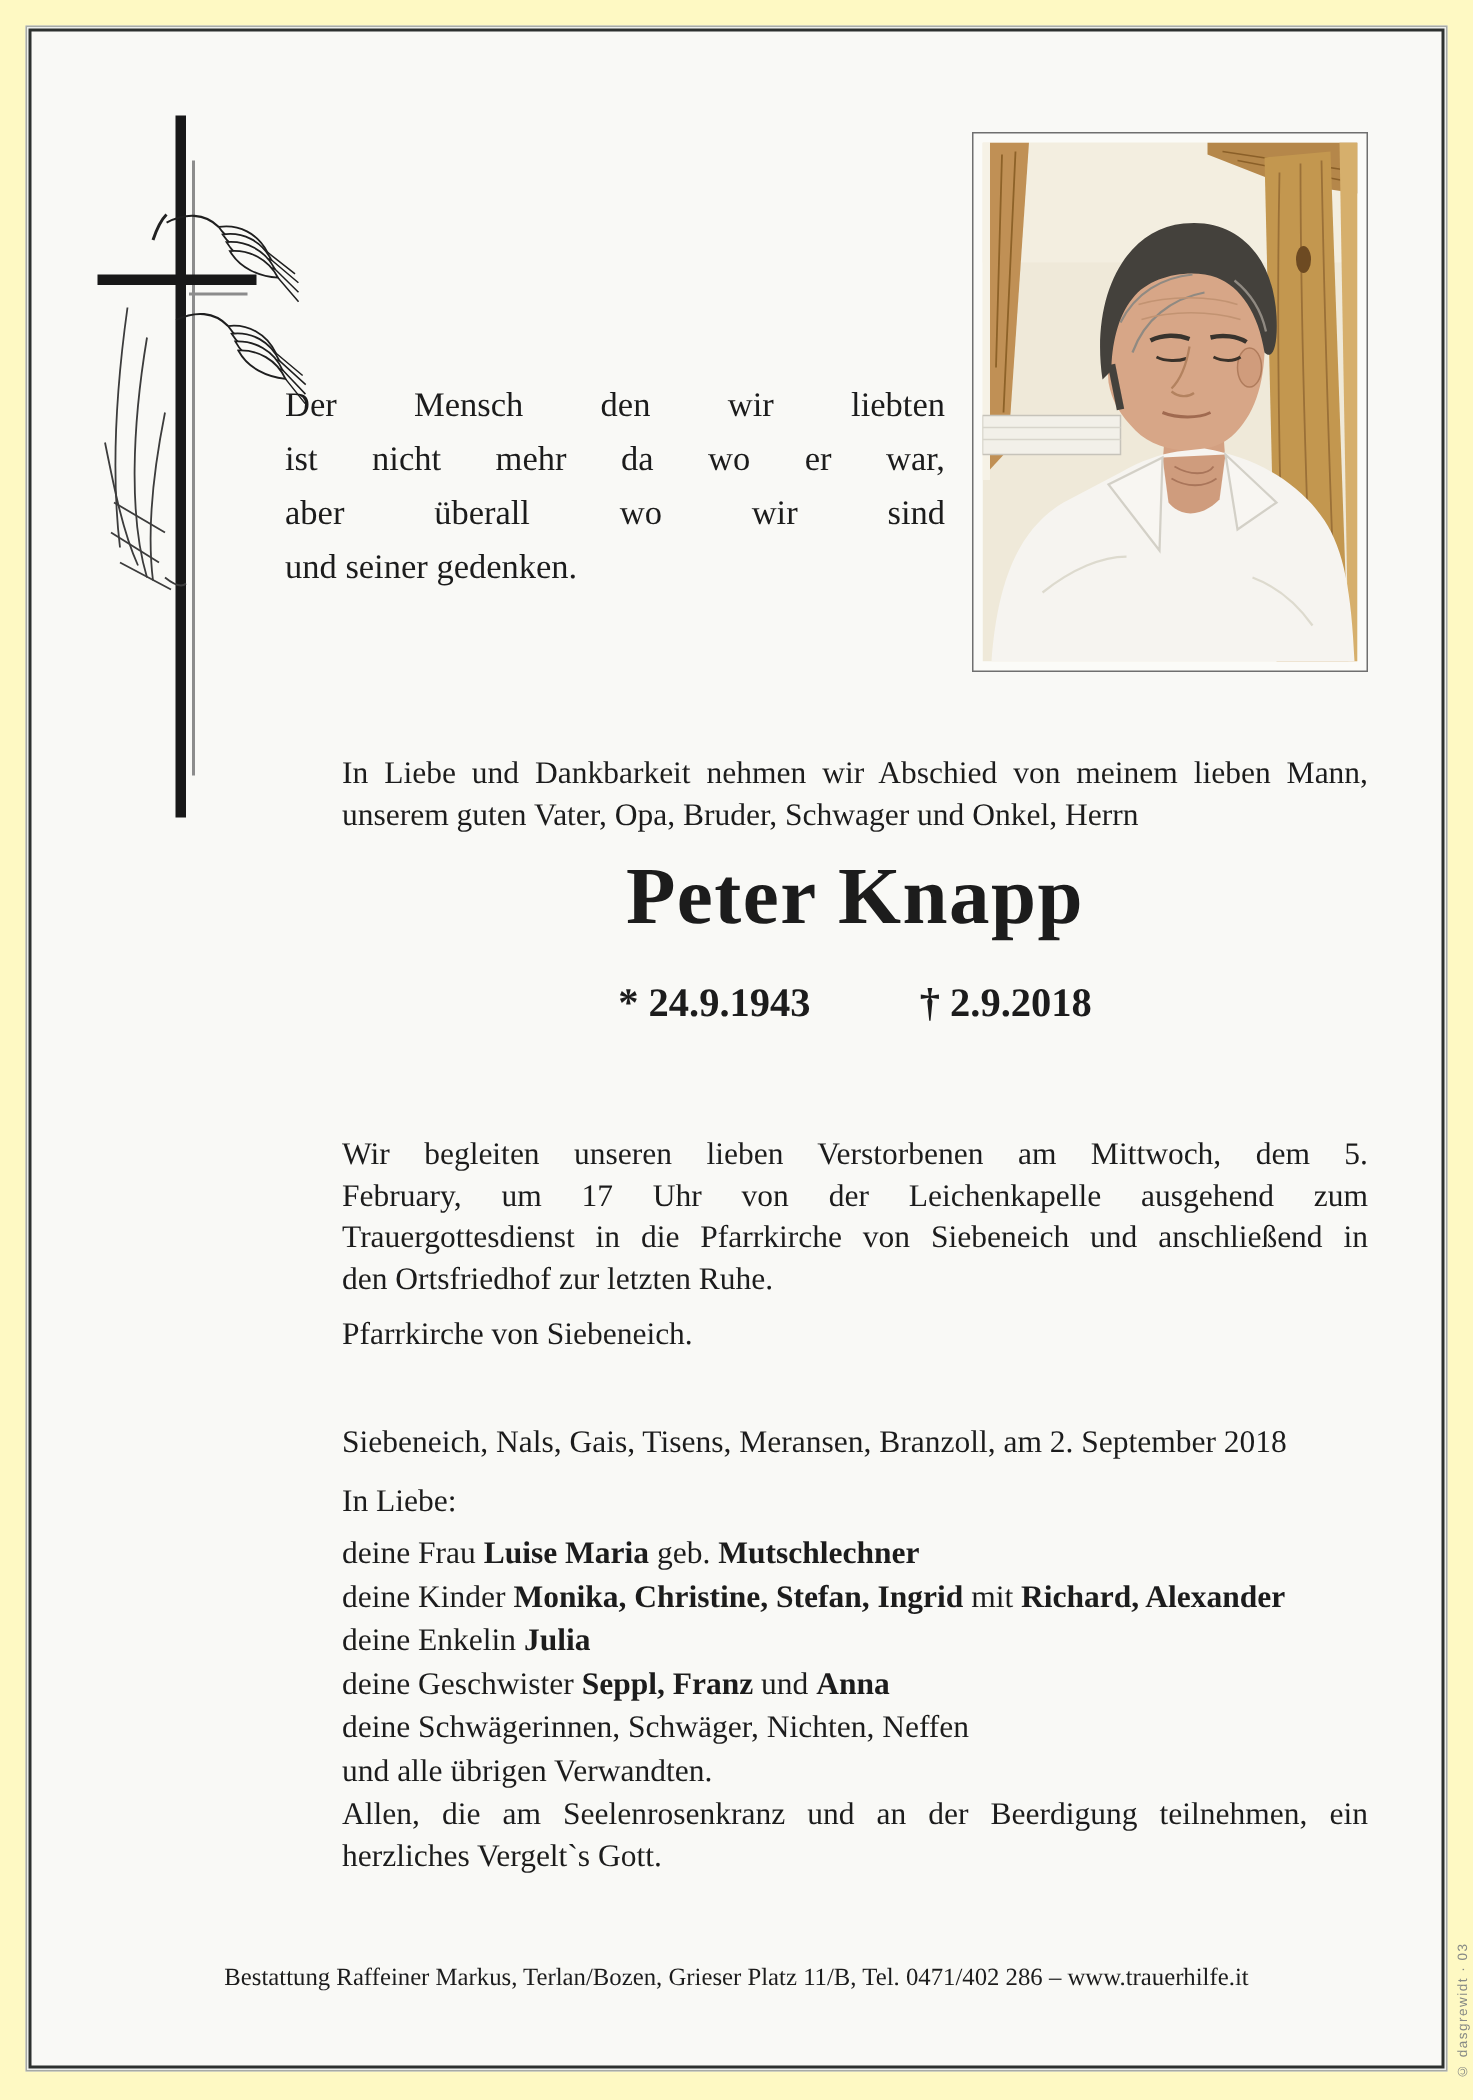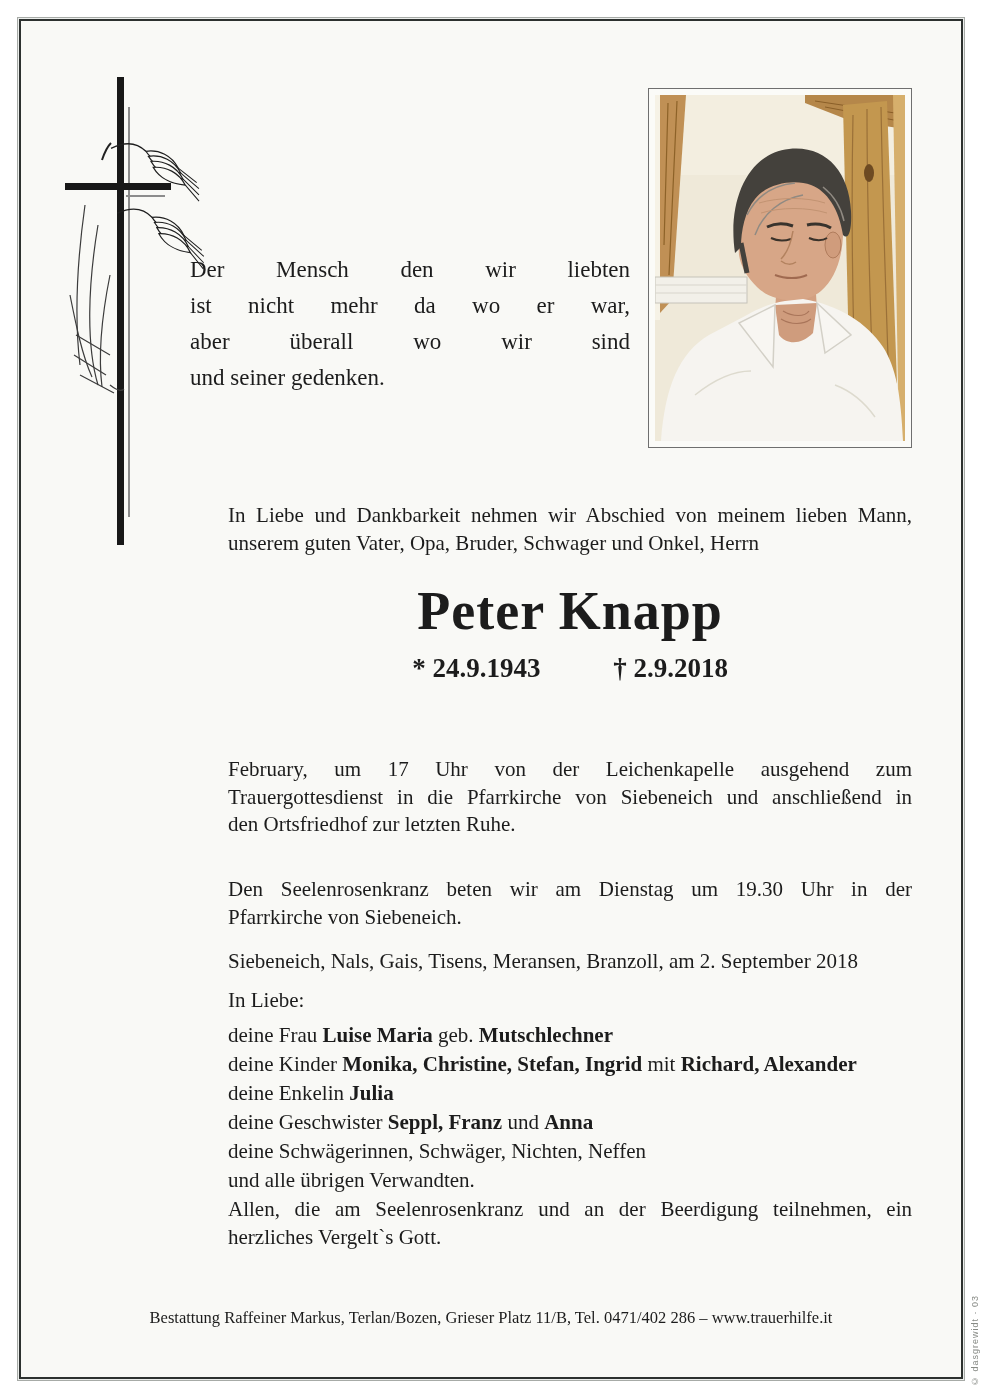--- a/index.html
+++ b/index.html
@@ -1,34 +1,34 @@
 <!DOCTYPE html>
 <html><head>
 <meta charset="utf-8">
 <style>
   html,body{margin:0;padding:0;background:#c9cdc9;}
   .page{
     position:relative;width:982px;height:1400px;margin:0 auto;
-    background:#ffffff;overflow:hidden;
+    background:#fef9c3;overflow:hidden;
     font-family:"Liberation Serif","DejaVu Serif",serif;color:#1c1c1c;
   }
   .mat-frame{position:absolute;left:17px;top:17px;right:17px;bottom:19px;border:1px solid #a7aba7;background:#eceeec;}
   .paper{position:absolute;inset:1px;border:2px solid #2d312f;background:#f9f9f6;}
   .emblem{position:absolute;left:40px;top:55px;width:200px;height:500px;}
   .photo{
     position:absolute;left:648px;top:88px;width:264px;height:360px;box-sizing:border-box;
     border:1px solid #6f6f6f;background:#fbfbf8;padding:6px;
   }
   .photo svg{display:block;width:250px;height:346px;}
   .poem{position:absolute;left:190px;top:252px;width:440px;text-align:center;font-size:23px;line-height:36px;}
   .block{position:absolute;left:228px;width:684px;font-size:21px;line-height:27.5px;}
   .jline{text-align:justify;text-align-last:justify;}
   .jline.last{text-align-last:left;}
   .intro{top:502px;}
-  .name{position:absolute;left:228px;top:582px;width:684px;text-align:center;font-size:54px;line-height:58px;font-weight:bold;letter-spacing:1px;}
+  .name{position:absolute;left:228px;top:568px;width:684px;text-align:center;font-size:54px;line-height:58px;font-weight:bold;letter-spacing:1px;}
   .dates{position:absolute;left:228px;top:653px;width:684px;text-align:center;font-size:27px;font-weight:bold;}
   .dates .birth{margin-right:40px;}
   .dates .death{margin-left:26px;}
   .farewell{top:707px;}
   .funeral{top:756px;}
   .rosary{top:876px;}
   .places{top:948px;white-space:nowrap;width:auto;}
   .family-heading{top:987px;}
   .family-list{top:1021px;line-height:29px;width:auto;}
   .family-list div{white-space:nowrap;}
@@ -142,27 +142,27 @@
 
   <div class="name">Peter Knapp</div>
 
   <div class="dates">
     <span class="birth">* 24.9.1943</span>
     <span class="death">† 2.9.2018</span>
   </div>
 
 
   <div class="block funeral">
+      <div class="jline">Wir begleiten unseren lieben Verstorbenen am Mittwoch, dem 5.</div>
       <div class="jline">February, um 17 Uhr von der Leichenkapelle ausgehend zum</div>
       <div class="jline">Trauergottesdienst in die Pfarrkirche von Siebeneich und anschließend in</div>
       <div class="jline last">den Ortsfriedhof zur letzten Ruhe.</div>
     </div>
 
   <div class="block rosary">
-      <div class="jline">Den Seelenrosenkranz beten wir am Dienstag um 19.30 Uhr in der</div>
       <div class="jline last">Pfarrkirche von Siebeneich.</div>
     </div>
 
   <div class="block places">Siebeneich, Nals, Gais, Tisens, Meransen, Branzoll, am 2. September 2018</div>
 
   <div class="block family-heading">In Liebe:</div>
 
   <div class="block family-list">
       <div><span>deine Frau </span><b>Luise Maria</b><span> geb. </span><b>Mutschlechner</b></div>
       <div><span>deine Kinder </span><b>Monika, Christine, Stefan, Ingrid</b><span> mit </span><b>Richard, Alexander</b></div>

